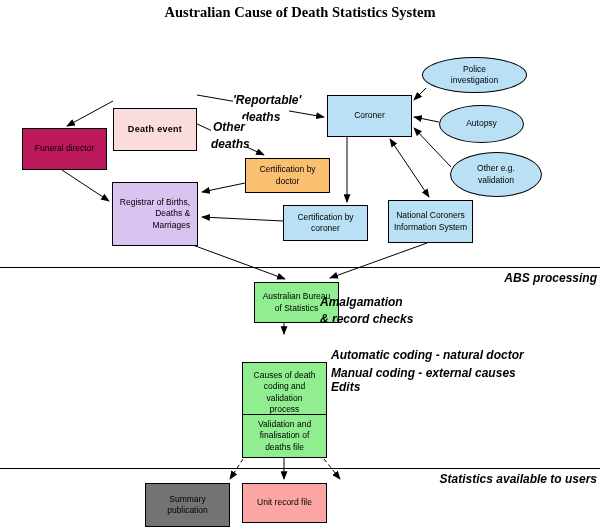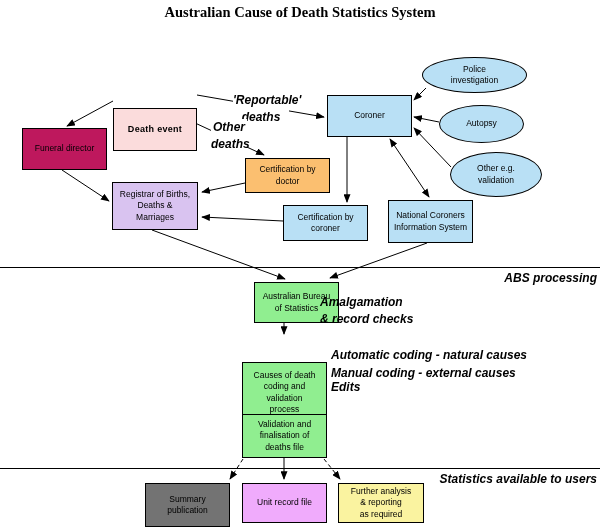--- a/index.html
+++ b/index.html
@@ -68,21 +68,21 @@
 
   <div class="node bold" style="left: 113px; top: 72px; width: 84px; height: 43px; background-color: rgb(251, 220, 220); margin-top: 36px;">Death event</div>
 
   <div class="node" style="left: 22px; top: 128px; width: 85px; height: 42px; background-color: #be185d;">Funeral director</div>
 
   <div class="node" style="left: 327px; top: 95px; width: 85px; height: 42px; background-color: rgb(185, 224, 245);">Coroner</div>
 
   <div class="node" style="left: 245px; top: 158px; width: 85px; height: 35px; background-color: rgb(251, 191, 112);">Certification by
 doctor</div>
 
-  <div class="node" style="left: 112px; top: 182px; width: 86px; height: 48px; background-color: rgb(217, 195, 240);">Registrar of Births,
+  <div class="node" style="left: 112px; top: 182px; width: 86px; height: 64px; background-color: rgb(217, 195, 240); text-align: right;">Registrar of Births,
 Deaths &amp;
 Marriages</div>
 
   <div class="node" style="left: 283px; top: 205px; width: 85px; height: 36px; background-color: rgb(185, 224, 245);">Certification by
 coroner</div>
 
   <div class="node ellipse" style="left: 422px; top: 57px; width: 105px; height: 36px; background-color: rgb(185, 224, 245);">Police
 investigation</div>
 
   <div class="node" style="left: 388px; top: 200px; width: 85px; height: 43px; background-color: rgb(185, 224, 245);">National Coroners
@@ -101,36 +101,33 @@
 validation
 process</div>
 
   <div class="node" style="left: 242px; top: 414px; width: 85px; height: 44px; background-color: rgb(144, 238, 144);">Validation and
 finalisation of
 deaths file</div>
 
   <div class="node" style="left: 145px; top: 483px; width: 85px; height: 44px; background-color: #737373;">Summary
 publication</div>
 
-  <div class="node" style="left: 242px; top: 483px; width: 85px; height: 40px; background-color: #f0abfc;">Unit record file</div>
+  <div class="node" style="left: 242px; top: 483px; width: 85px; height: 40px; background-color: #fca5a5;">Unit record file</div>
 
-  <div class="node" style="left: 338px; top: 483px; width: 86px; height: 40px; background-color: rgb(250, 243, 160);">Further analysis
-&amp; reporting
-as required</div>
 
   <div class="lbl center" style="left:233px;top:92px;width:56px;">'Reportable'
 deaths</div>
 
   <div class="lbl center" style="left:211px;top:119px;width:36px;">Other
 deaths</div>
 
   <div class="lbl" style="left:320px;top:294px;">Amalgamation
 &amp; record checks</div>
 
-  <div class="lbl" style="left:331px;top:347px;">Automatic coding - natural causes</div>
+  <div class="lbl" style="left:331px;top:347px;">Automatic coding - natural doctor</div>
 
   <div class="lbl" style="left:331px;top:365px;">Manual coding - external causes</div>
 
   <div class="lbl" style="left:331px;top:379px;">Edits</div>
 
   <div class="lbl right" style="right:3px;top:270px;">ABS processing</div>
 
   <div class="lbl right" style="right:3px;top:471px;">Statistics available to users</div>
 
 </div>

